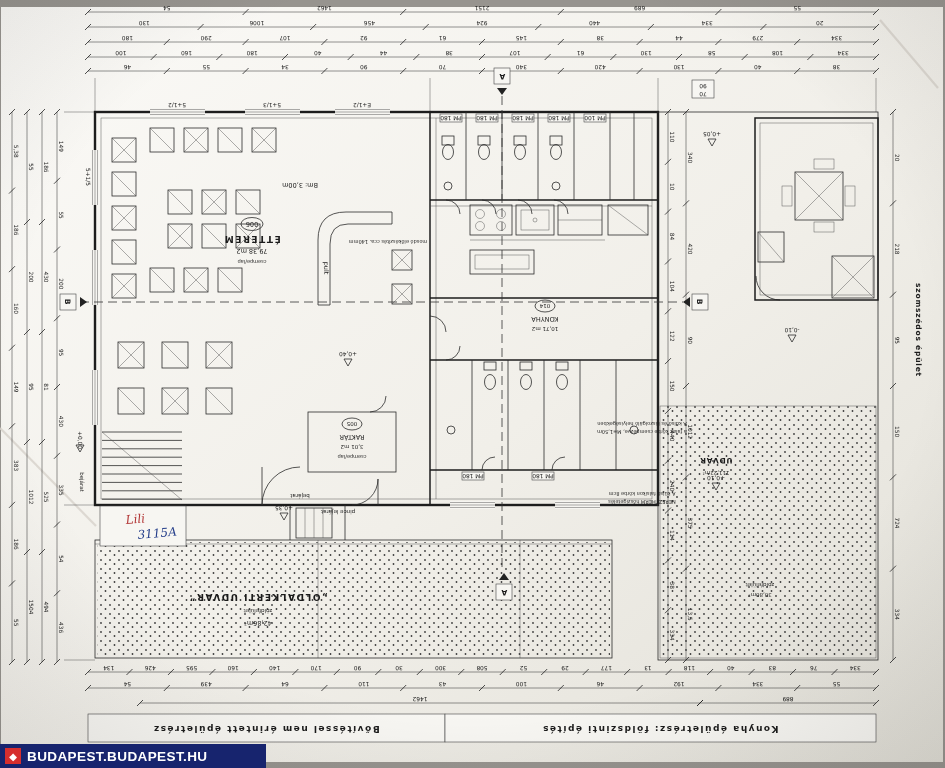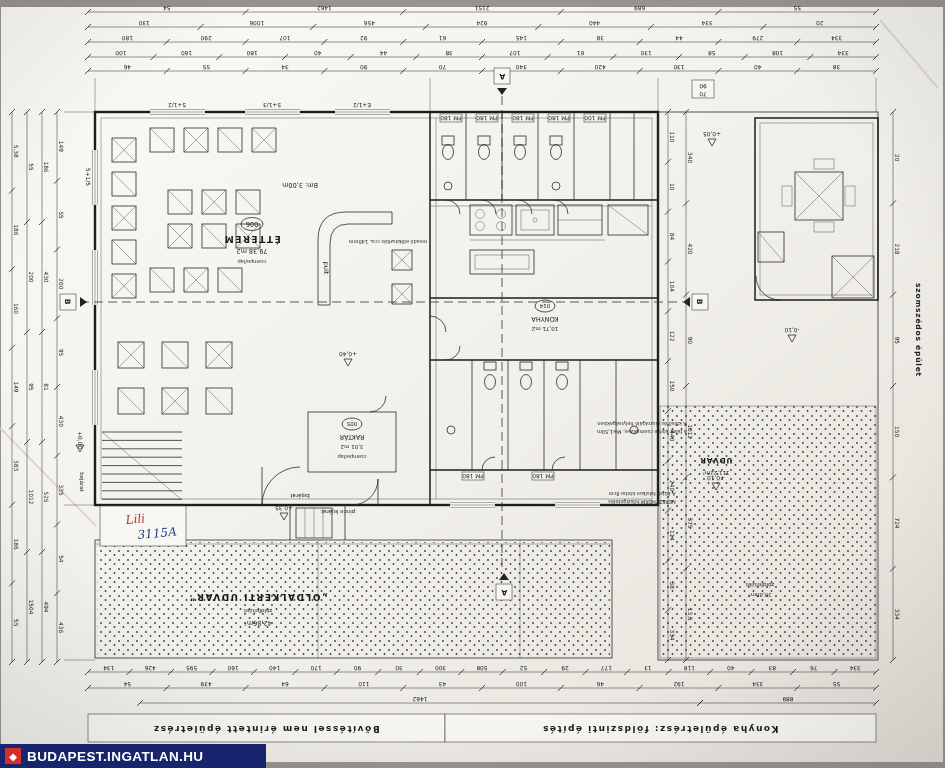--- a/index.html
+++ b/index.html
@@ -711,15 +711,15 @@
     <text class="lbl-xl" x="266" y="734" text-anchor="middle" transform="rotate(180 266 730)">Bővítéssel nem érintett épületrész</text>
     <rect class="box" x="445" y="714" width="431" height="28"></rect>
     <text class="lbl-xl" x="660" y="734" text-anchor="middle" transform="rotate(180 660 730)">Konyha épületrész: földszinti építés</text>
   </g>
 
   <rect x="0" y="0" width="945" height="768" fill="url(#vg)" pointer-events="none"></rect>
 </svg>
 
 <div class="watermark">
   <span class="wm-square">◆</span>
-  <span class="wm-text">BUDAPEST.INGATLAN.HU</span>
+  <span class="wm-text">BUDAPEST.BUDAPEST.HU</span>
 </div>
 </div>
 
 </body></html>

